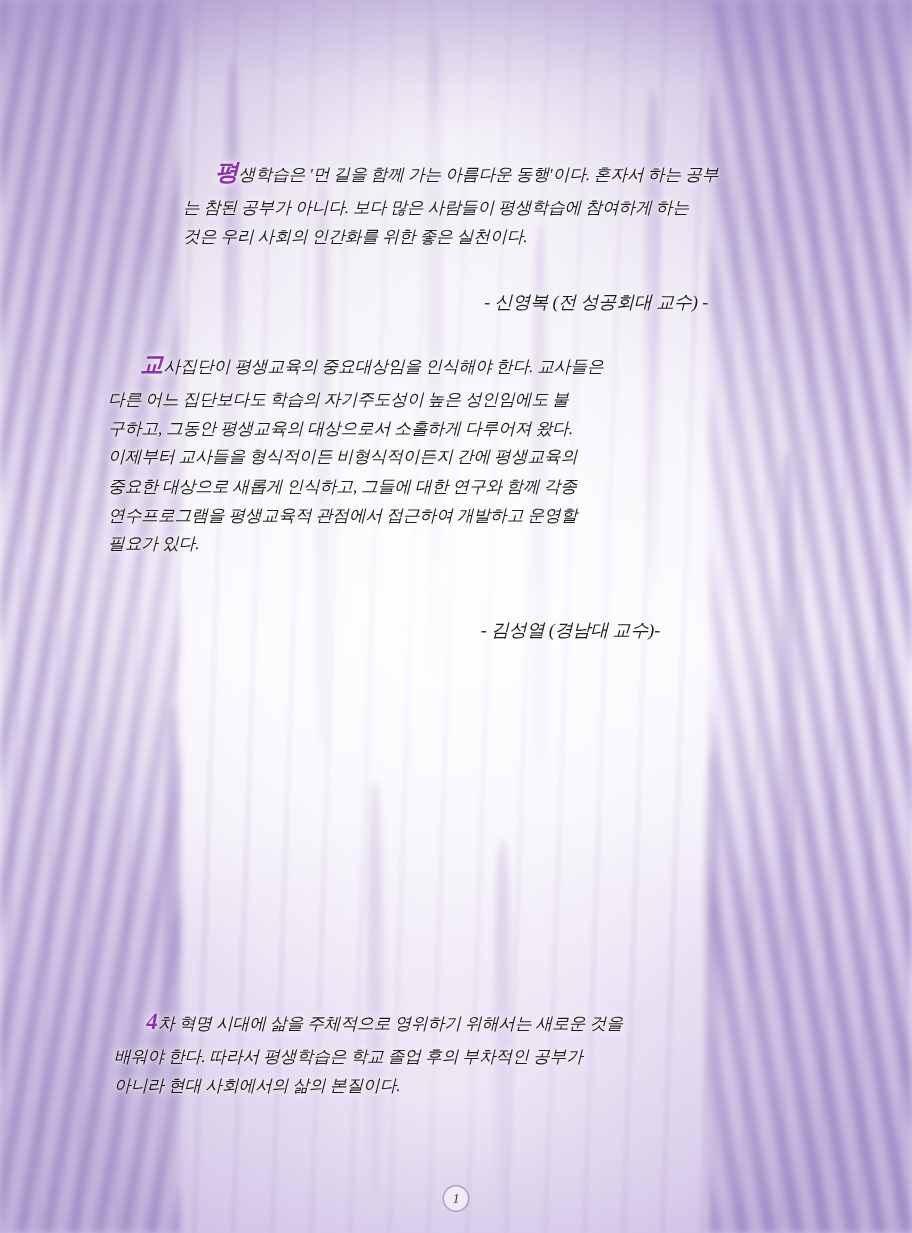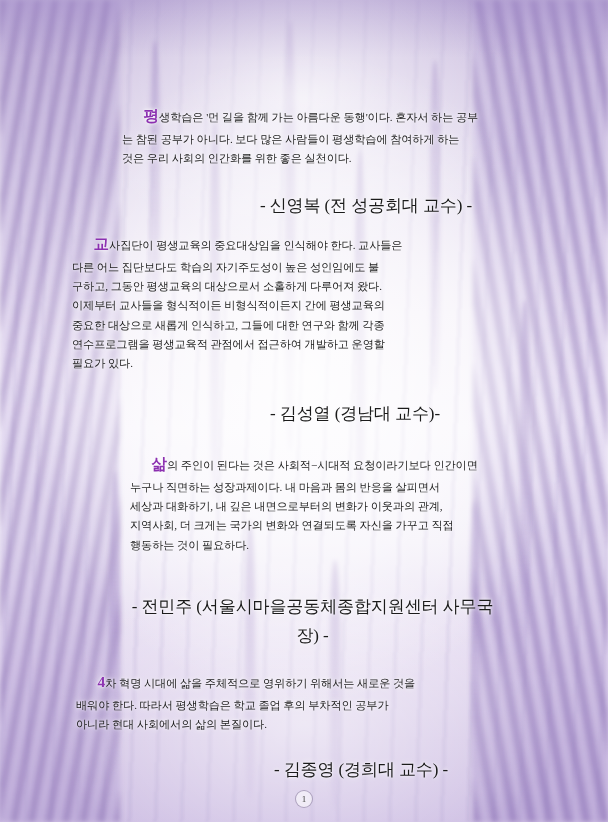--- a/index.html
+++ b/index.html
@@ -13,20 +13,21 @@
     background: #ffffff;
     overflow: hidden;
   }
 
   .page {
     position: relative;
     width: 608px;
     height: 822px;
     overflow: hidden;
     background: #f3eef8;
+    font-style: italic;
   }
 
   
   .bg-base {
     position: absolute;
     inset: 0;
     background:
       linear-gradient(to bottom,
         #c9bddd 0%,
         #d3c7e4 8%,
@@ -118,32 +119,32 @@
   .dropcap {
     color: #8b2fb0;
     font-weight: bold;
     font-size: 15.5px;
     letter-spacing: 0;
   }
 
   .attrib {
     margin-top: 2px;
     text-align: right;
-    font-size: 17px;
+    font-size: 12px;
     letter-spacing: -0.1px;
   }
 
   .b1 { left: 122px; top: 84px;  width: 368px; }
   .b2 { left: 72px;  top: 212px; width: 420px; }
   .b3 { left: 130px; top: 432px; width: 365px; }
   .b3 .attrib { margin-top: 18px; text-align: center; }
   .b4 { left: 76px;  top: 650px; width: 420px; }
 
   .b1 .attrib { text-align: right; margin-top: 3px; padding-right: 18px; }
-  .b2 .attrib { text-align: right; margin-top: 6px; padding-right: 52px; }
+  .b2 .attrib { text-align: right; margin-top: 17px; padding-right: 52px; }
   .b4 .attrib { text-align: right; margin-top: 1px; padding-right: 48px; }
 
   .page-number {
     position: absolute;
     left: 0; right: 0;
     bottom: 14px;
     text-align: center;
     font-size: 9px;
     color: #3a3a3a;
     text-shadow: 0 0 3px rgba(255,255,255,0.95);
@@ -198,38 +199,27 @@
 다른 어느 집단보다도 학습의 자기주도성이 높은 성인임에도 불
 구하고, 그동안 평생교육의 대상으로서 소홀하게 다루어져 왔다.
 이제부터 교사들을 형식적이든 비형식적이든지 간에 평생교육의
 중요한 대상으로 새롭게 인식하고, 그들에 대한 연구와 함께 각종
 연수프로그램을 평생교육적 관점에서 접근하여 개발하고 운영할
 필요가 있다.</span>
       </p>
       <div class="attrib">- 김성열 (경남대 교수)-</div>
     </div>
 
-    <div class="block b3">
-      <p>
-        <span class="dropcap">삶</span><span>의 주인이 된다는 것은 사회적−시대적 요청이라기보다 인간이면
-누구나 직면하는 성장과제이다. 내 마음과 몸의 반응을 살피면서
-세상과 대화하기, 내 깊은 내면으로부터의 변화가 이웃과의 관계,
-지역사회, 더 크게는 국가의 변화와 연결되도록 자신을 가꾸고 직접
-행동하는 것이 필요하다.</span>
-      </p>
-      <div class="attrib">- 전민주 (서울시마을공동체종합지원센터 사무국장) -</div>
-    </div>
 
     <div class="block b4">
       <p>
         <span class="dropcap">4</span><span>차 혁명 시대에 삶을 주체적으로 영위하기 위해서는 새로운 것을
 배워야 한다. 따라서 평생학습은 학교 졸업 후의 부차적인 공부가
 아니라 현대 사회에서의 삶의 본질이다.</span>
       </p>
-      <div class="attrib">- 김종영 (경희대 교수) -</div>
     </div>
 
     <div class="page-number">
       <span class="circle">1</span>
     </div>
 
   </div>
 </div>
 
 </body></html>

